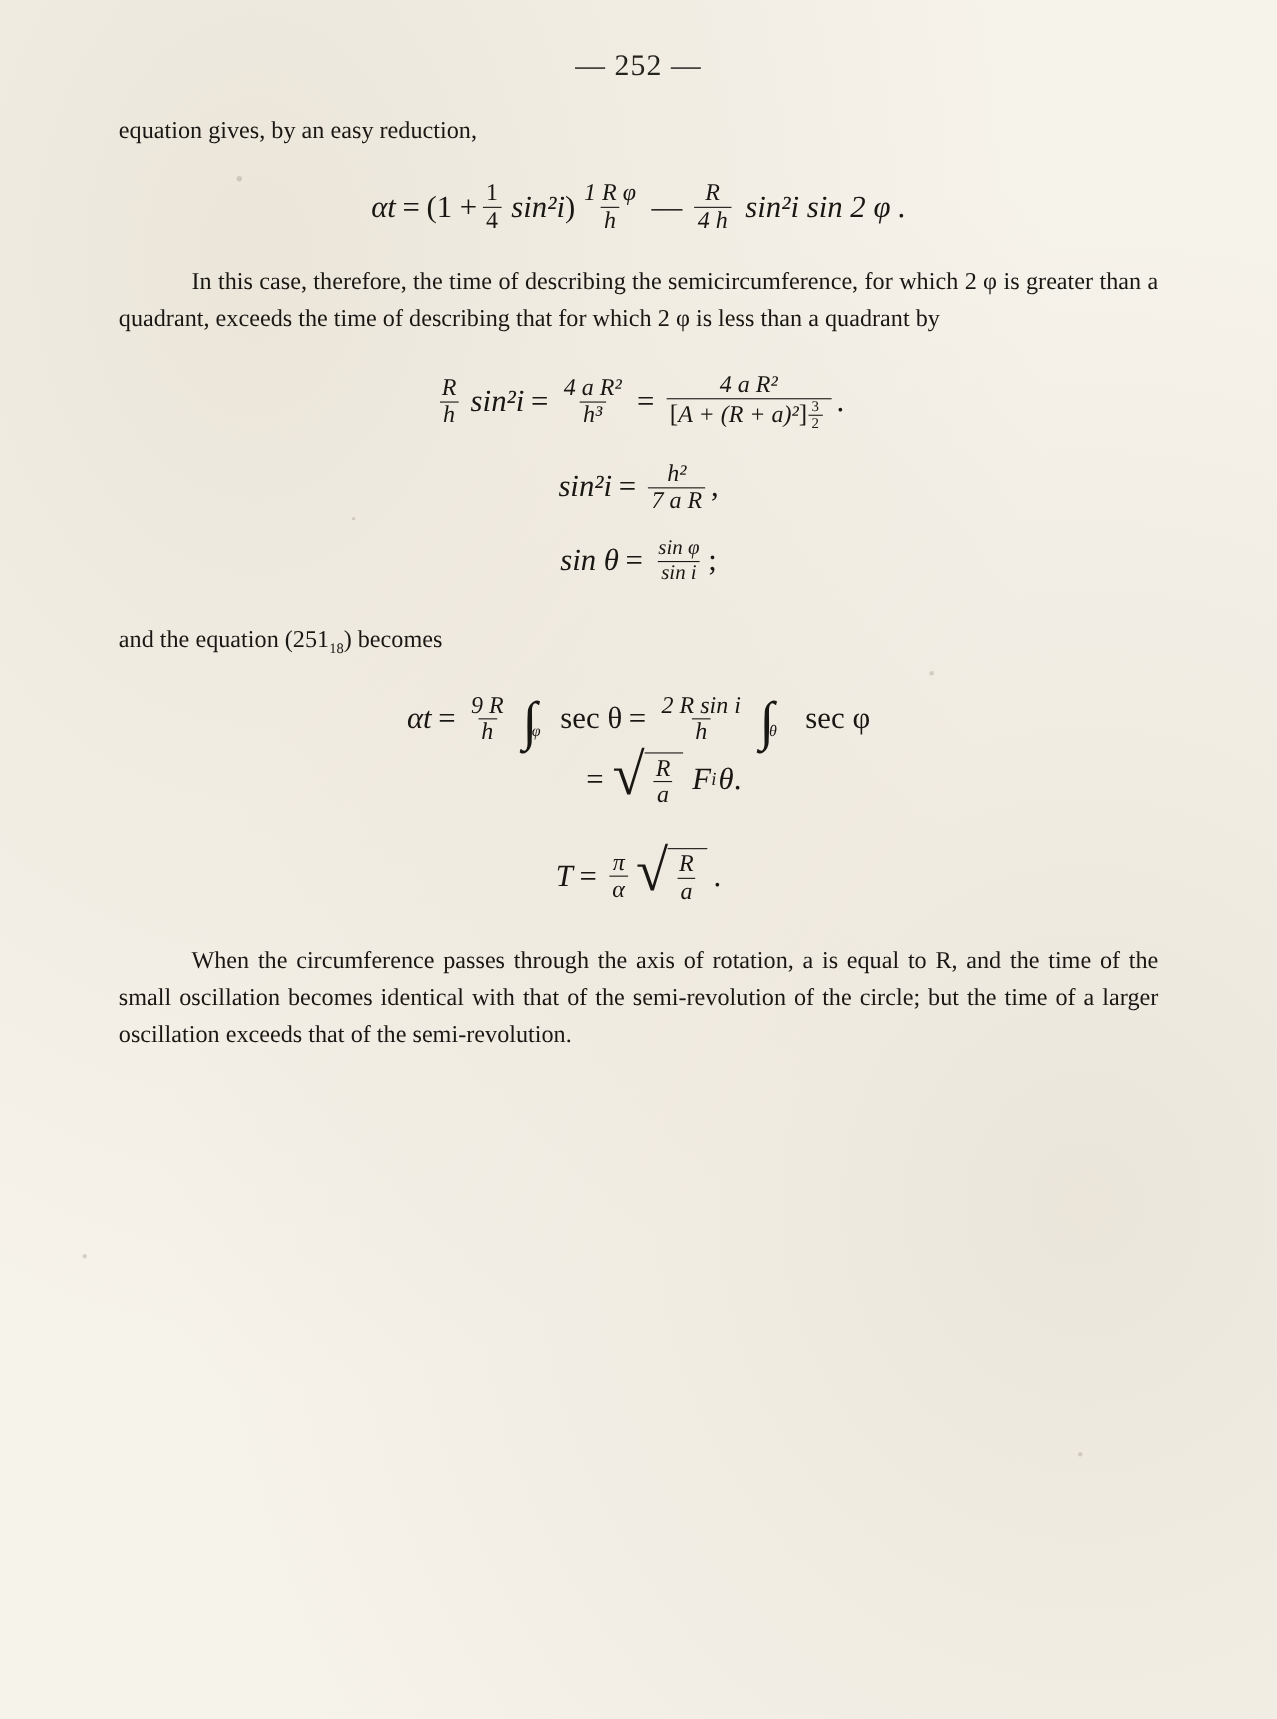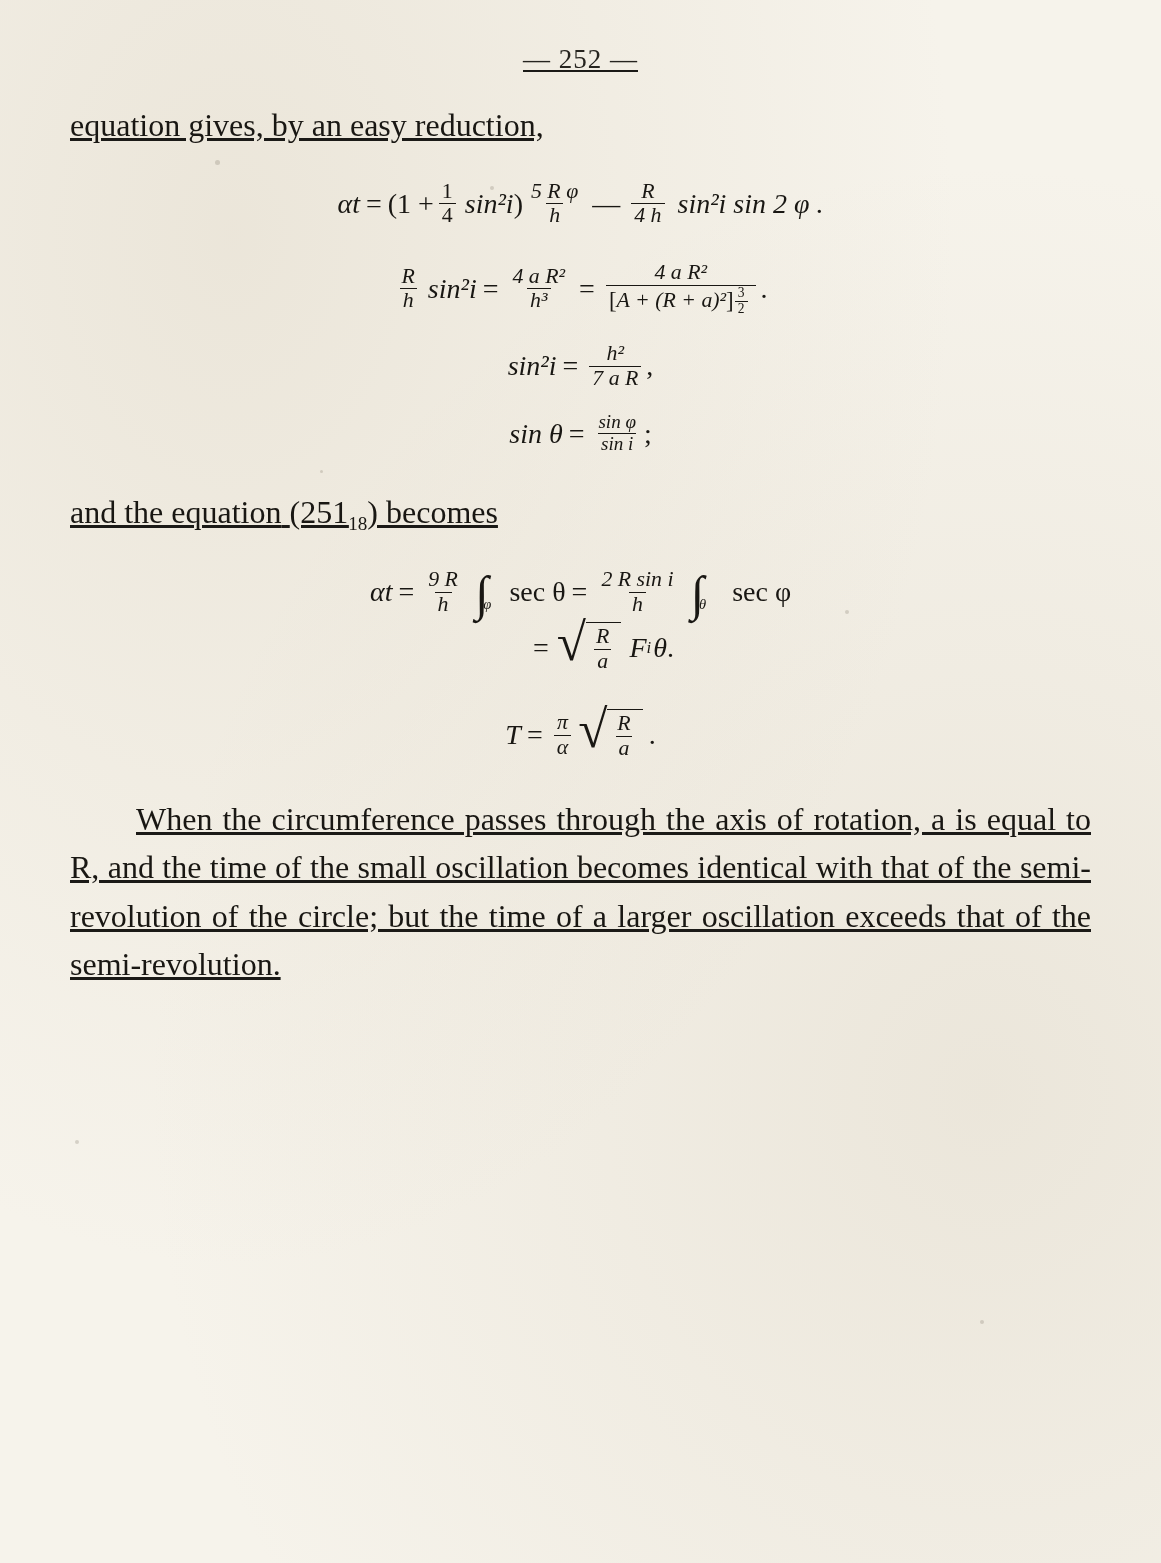--- a/index.html
+++ b/index.html
@@ -13,36 +13,35 @@
     font-family: "Liberation Serif", serif;
     color: #1b1a17;
     position: relative;
     overflow: hidden;
   }
   .page {
     position: relative;
     width: 1161px;
     height: 1563px;
     box-sizing: border-box;
-    padding: 0 70px;
+    padding: 0 108px;
     background:
       radial-gradient(ellipse at 20% 15%, rgba(215,205,185,0.35) 0%, rgba(245,242,234,0) 55%),
       radial-gradient(ellipse at 85% 70%, rgba(210,200,180,0.3) 0%, rgba(245,242,234,0) 60%),
       #f6f3eb;
-    text-decoration: underline;
   }
   .page-number {
     text-align: center;
     font-size: 27px;
     letter-spacing: 1px;
     padding-top: 44px;
     color: #26241f;
   }
   p.body {
-    font-size: 32px;
+    font-size: 22px;
     line-height: 1.52;
     text-align: justify;
     margin: 26px 0 0 0;
     color: #191713;
   }
   p.body.indent {
     text-indent: 66px;
   }
   p.body.tight {
     margin-top: 33px;
@@ -129,32 +128,33 @@
         <span class="it">t</span>
       <span class="op">=</span>
       <span>(1 +</span>
       <span class="frac">
         <span class="num">1</span>
         <span class="den">4</span>
       </span>
       <span class="it" style="margin-left:4px">sin²i</span>
       <span>)</span>
       <span class="frac">
-        <span class="num it">5 R φ</span>
+        <span class="num it">1 R φ</span>
         <span class="den it">h</span>
       </span>
       <span class="op">—</span>
       <span class="frac">
         <span class="num it">R</span>
         <span class="den it">4 h</span>
       </span>
       <span class="it" style="margin-left:8px">sin²i sin 2 φ .</span>
     </span>
   </div>
 
+  <p class="body indent">In this case, therefore, the time of describing the semicircumference, for which 2 φ is greater than a quadrant, exceeds the time of describing that for which 2 φ is less than a quadrant by</p>
 
   <div class="eq">
     <span class="mrow">
       <span class="frac">
         <span class="num it">R</span>
         <span class="den it">h</span>
       </span>
       <span class="it" style="margin-left:5px">sin²i</span>
       <span class="op">=</span>
       <span class="frac">

